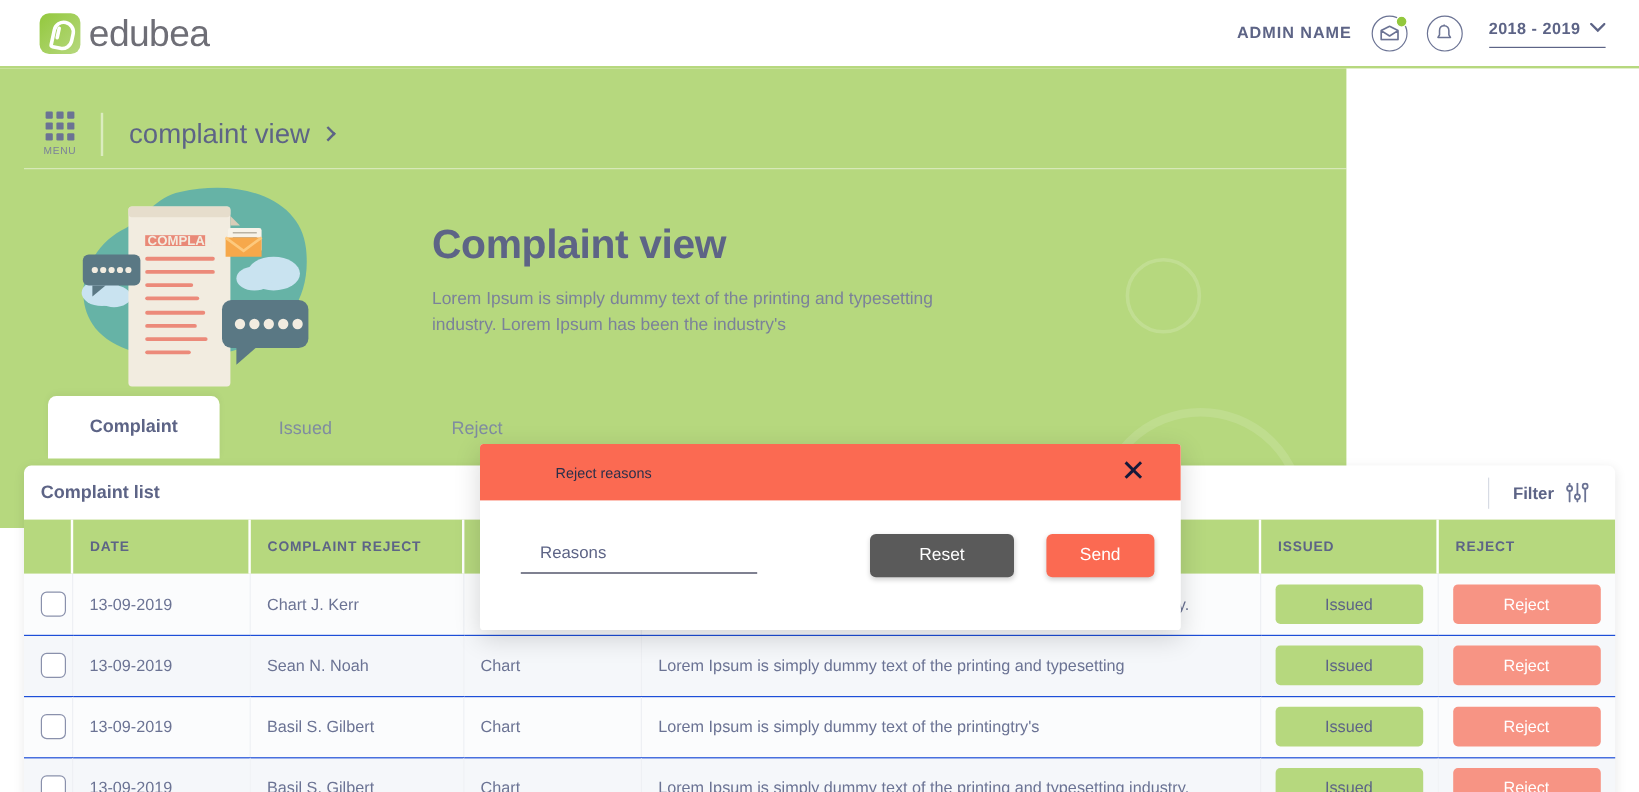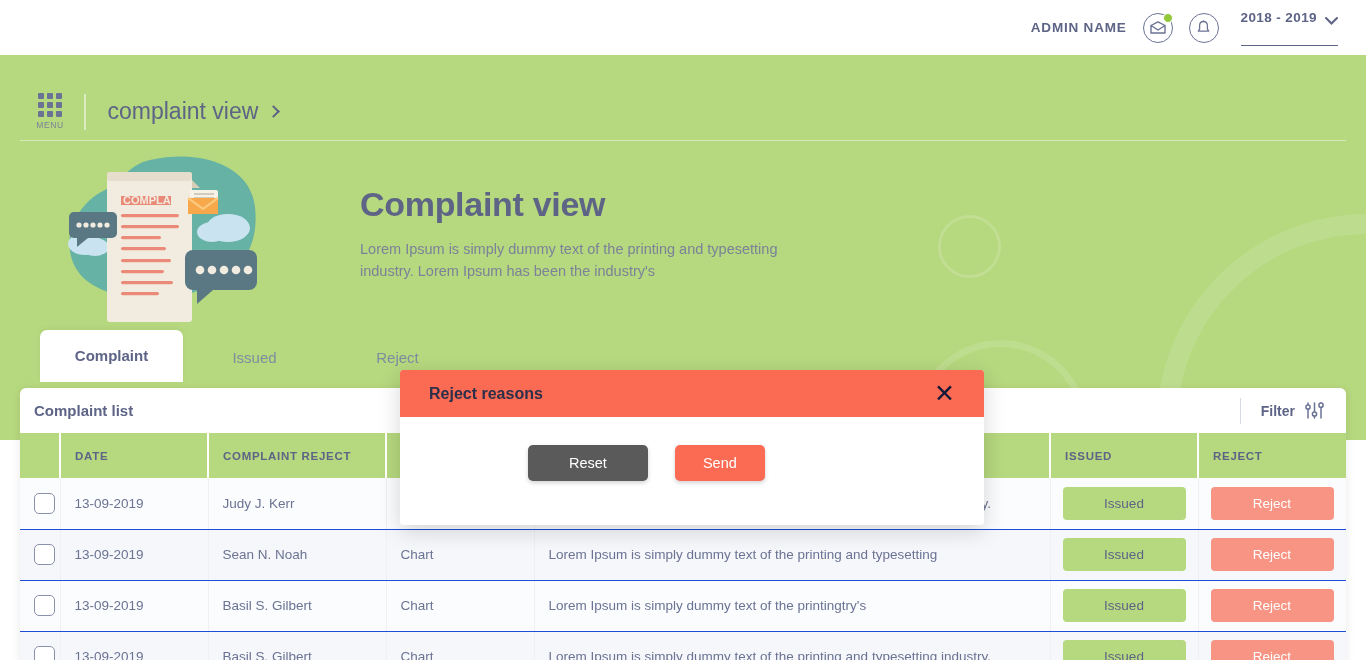--- a/index.html
+++ b/index.html
@@ -56,32 +56,32 @@
     display: flex; align-items: center; justify-content: center;
     position: relative;
   }
   .icon-circle svg { display: block; }
   .dot-badge {
     position: absolute; top: -1px; right: -1px;
     width: 10px; height: 10px; border-radius: 50%;
     background: #93c83d; border: 1.5px solid #ffffff;
   }
   .year-select {
-    display: flex; align-items: flex-end; gap: 8px;
+    display: flex; align-items: center; gap: 8px;
     border-bottom: 1.6px solid #5d6486;
-    padding-bottom: 20px; margin-left: 6px;
+    padding-bottom: 8px; margin-left: 6px;
   }
   .year-label {
     font-size: 13.5px; color: #5d6486; font-weight: 700; letter-spacing: 0.4px;
   }
 
   
   .hero {
     position: absolute; top: 57px; left: 0;
-    width: 1366px; height: 383px;
+    width: 1122px; height: 383px;
     background: #b6d87e;
     overflow: hidden;
   }
   .deco { position: absolute; border-radius: 50%; pointer-events: none; }
   .deco-ring-1 {
     width: 63px; height: 63px; left: 938px; top: 158px;
     border: 3px solid rgba(255,255,255,0.16);
   }
   .deco-ring-2 {
     width: 175px; height: 175px; left: 913px; top: 283px;
@@ -216,21 +216,21 @@
     position: absolute; left: 400px; top: 370px;
     width: 584px; height: 155px;
     background: #ffffff; border-radius: 3px;
     box-shadow: 0 6px 22px rgba(0,0,0,0.16);
     z-index: 50; overflow: hidden;
   }
   .modal-head {
     height: 47px; background: #fb6a52;
     display: flex; align-items: center; padding: 0 29px;
   }
-  .modal-title { font-size: 16px; color: #2b2f4a; font-weight: 700; }
+  .modal-title { font-size: 12px; color: #2b2f4a; font-weight: 400; margin-left: 34px; }
   .modal-close {
     margin-left: auto; color: #14193a; font-size: 25px; line-height: 1;
     cursor: pointer; font-weight: 400;
   }
   .modal-body {
     display: flex; align-items: center; padding: 28px 42px 0 34px;
   }
   .reason-input {
     width: 222px; border: none; border-bottom: 1.6px solid #2b2f4a;
     padding: 4px 0 9px 16px; font-size: 14px; color: #5d6486;
@@ -247,20 +247,24 @@
     margin-left: 27px; background: #fb6a52; color: #ffffff;
     border: none; border-radius: 5px; padding: 10px 28px;
     font-size: 14.5px; cursor: pointer; font-family: inherit;
     box-shadow: 0 2px 4px rgba(0,0,0,0.18);
   }
 </style>
 </head>
 <body>
 
 <div class="topbar">
+  <div class="logo-wrap">
+    <div class="logo-mark"></div>
+    <span class="logo-text">edubea</span>
+  </div>
 
   <div class="topbar-right">
     <span class="admin-name">ADMIN NAME</span>
 
     <div class="icon-circle">
       <svg width="16" height="13" viewBox="0 0 16 13" aria-hidden="true">
         <path d="M1 4.5 L8 9 L15 4.5 L15 12 L1 12 Z" fill="none" stroke="#6b7394" stroke-width="1.4" stroke-linejoin="round"></path>
         <path d="M1 4.5 L8 0.8 L15 4.5" fill="none" stroke="#6b7394" stroke-width="1.4" stroke-linejoin="round"></path>
       </svg>
       <span class="dot-badge"></span>
@@ -414,21 +418,21 @@
         <th class="col-issued">ISSUED</th>
         <th class="col-reject">REJECT</th>
       </tr>
     </thead>
     <tbody>
       <tr>
         <td class="col-chk">
           <span class="chk"></span>
         </td>
         <td class="col-date">13-09-2019</td>
-        <td class="col-staff">Judy J. Kerr</td>
+        <td class="col-staff">Chart J. Kerr</td>
         <td class="col-type">Chart</td>
         <td class="col-desc">Lorem Ipsum is simply dummy text of the printing and typesetting industry.</td>
         <td class="col-issued cell-issued">
           <button class="btn-issued">Issued</button>
         </td>
         <td class="col-reject cell-reject">
           <button class="btn-reject">Reject</button>
         </td>
       </tr>
       <tr>
@@ -479,16 +483,17 @@
     </tbody>
   </table>
 </div>
 
 <div class="modal">
   <div class="modal-head">
     <span class="modal-title">Reject reasons</span>
     <span class="modal-close">✕</span>
   </div>
   <div class="modal-body">
+    <input class="reason-input" type="text" placeholder="Reasons" style="">
     <button class="btn-reset">Reset</button>
     <button class="btn-send">Send</button>
   </div>
 </div>
 
 </body></html>

